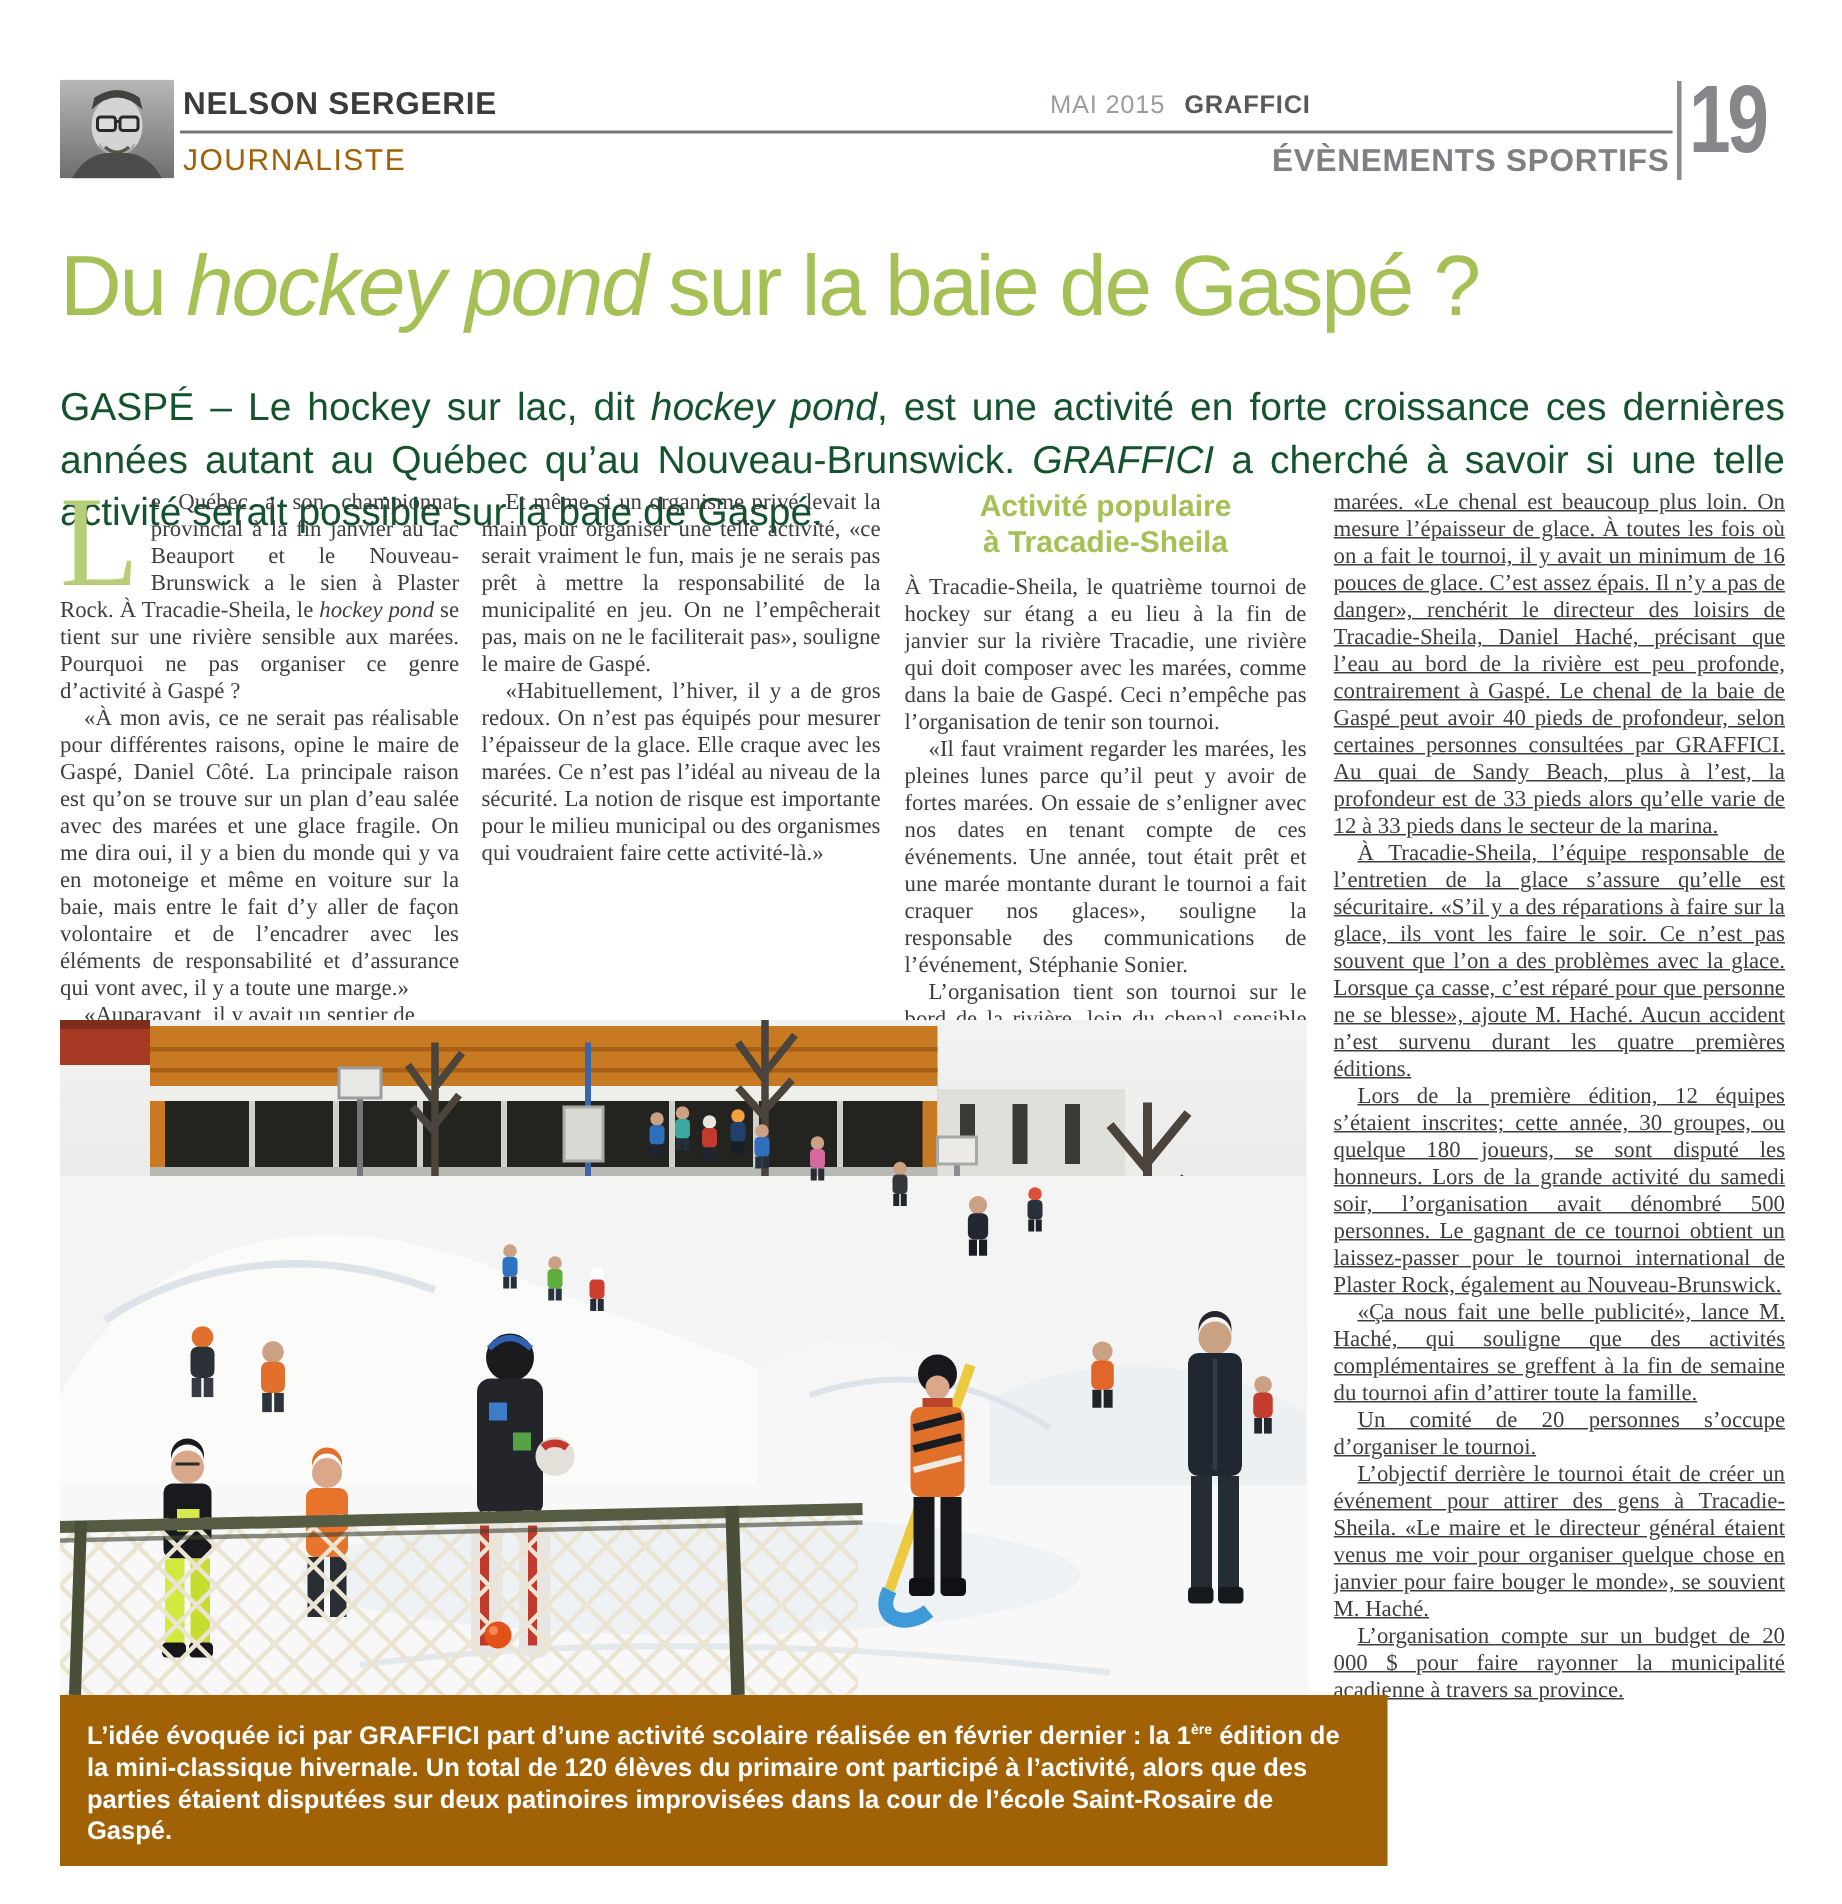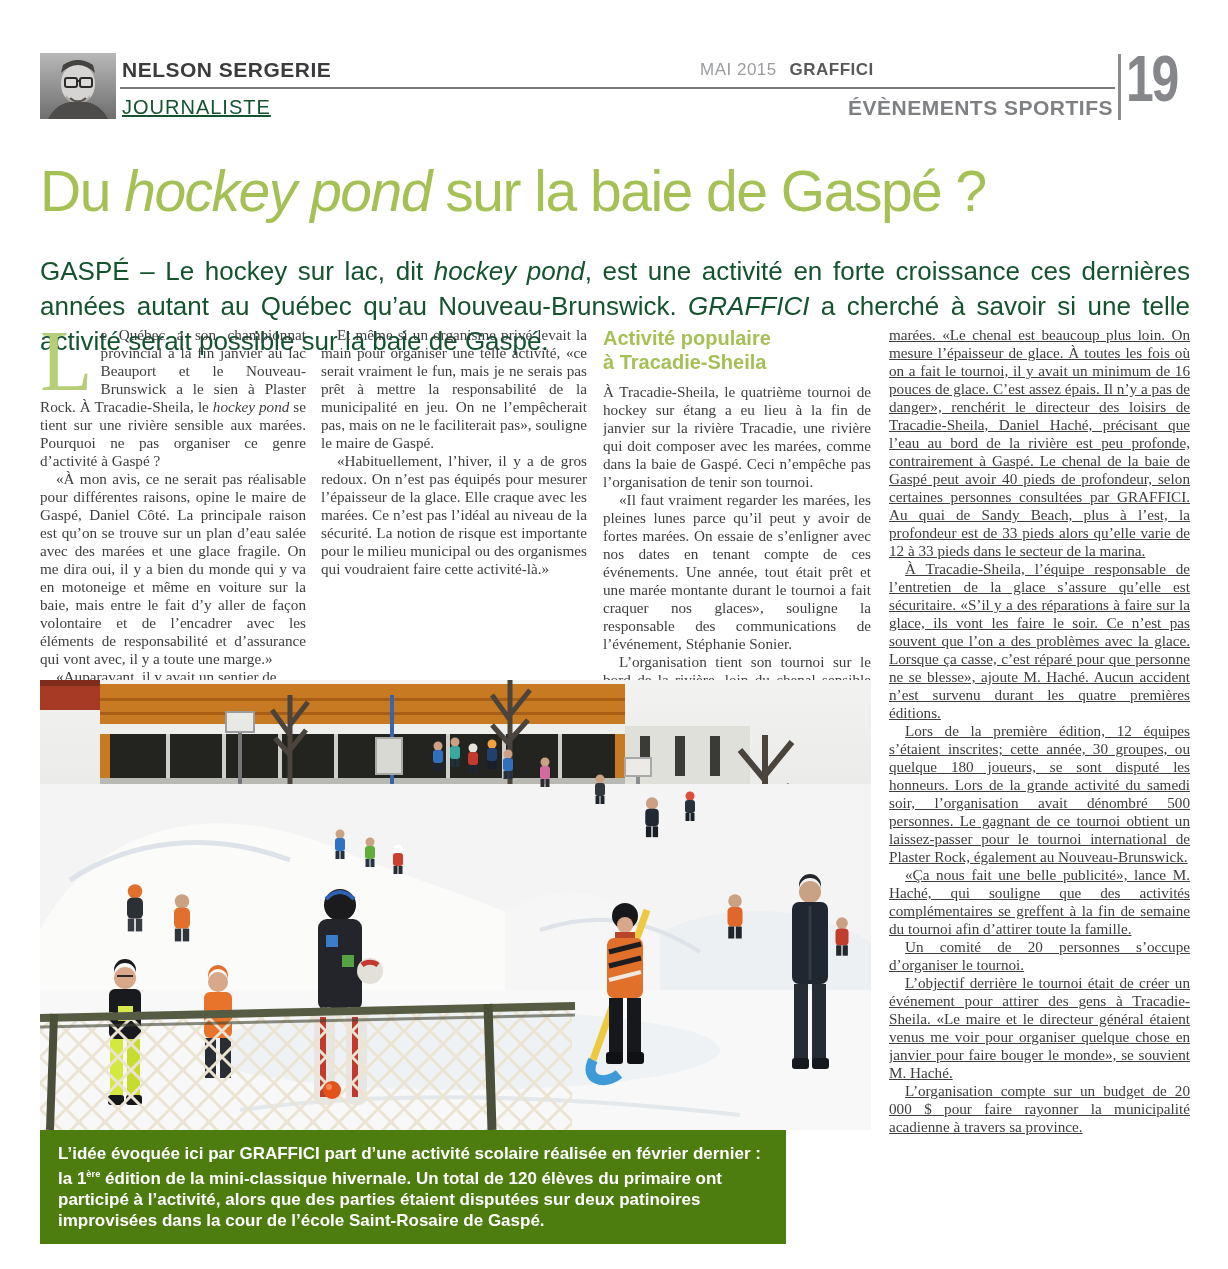--- a/index.html
+++ b/index.html
@@ -3,21 +3,21 @@
 <meta charset="utf-8">
 <style>
   html,body{margin:0;padding:0;background:#ffffff;}
   .page{position:relative;width:1228px;height:1269px;background:#fff;overflow:hidden;
         font-family:"Liberation Sans","DejaVu Sans",sans-serif;color:#3e3e40;padding-left:37px;}
 
   
   .avatar{position:absolute;left:40px;top:53px;width:76px;height:66px;overflow:hidden;}
   .author-name{position:absolute;left:122px;top:58px;font-size:21px;font-weight:bold;
                letter-spacing:.5px;color:#3b3b3d;}
-  .author-role{position:absolute;left:122px;top:96px;font-size:20px;letter-spacing:1px;color:#14532d;text-decoration:underline;}
+  .author-role{position:absolute;left:122px;top:96px;font-size:20px;letter-spacing:1px;color:#a16207;}
   .header-rule{position:absolute;left:120px;top:87px;width:995px;height:2px;background:#77787b;}
   .meta-top{position:absolute;left:700px;top:60px;width:413px;text-align:left;font-size:17px;}
   .meta-date{color:#9b9da0;letter-spacing:.5px;}
   .meta-brand{color:#58595b;font-weight:bold;letter-spacing:.5px;margin-left:8px;}
   .section-title{position:absolute;left:700px;top:96px;width:413px;text-align:right;
                  font-size:21px;font-weight:bold;letter-spacing:.5px;color:#7e8083;}
   .page-bar{position:absolute;left:1118px;top:54px;width:3px;height:66px;background:#8a8c8f;}
   .page-number{position:absolute;left:1126px;top:46px;font-size:64px;line-height:66px;font-weight:bold;
                color:#85878a;letter-spacing:-3px;transform:scaleX(.78);transform-origin:left top;}
 
@@ -31,32 +31,32 @@
   .bodycol{position:absolute;top:326px;font-family:"Liberation Serif","DejaVu Serif",serif;
            font-size:15.2px;line-height:18px;color:#3e3e40;text-align:justify;}
   .col1{left:40px;width:266px;height:356px;overflow:hidden;}
   .col2{left:321px;width:266px;height:356px;overflow:hidden;}
   .col3{left:603px;width:268px;height:356px;overflow:hidden;}
   .col4{left:889px;width:301px;height:908px;overflow:hidden;text-decoration:underline;}
   .bodycol p{margin:0;text-indent:16px;}
   .bodycol p.noindent{text-indent:0;}
   .section-head{font-family:"Liberation Sans","DejaVu Sans",sans-serif;font-weight:bold;
                 font-size:20px;line-height:24px;color:#a5c155;margin:0 0 9px 0;
-                white-space:pre-line;text-align:left;}
+                white-space:pre-line;text-align:center;}
   .dropcap{float:left;font-family:"Liberation Serif","DejaVu Serif",serif;font-size:86px;
            line-height:64px;color:#b6ce78;margin:3px 8px 0 0;}
   sup{font-size:.55em;}
 
   
   .photo{position:absolute;left:40px;top:680px;width:831px;height:450px;overflow:hidden;background:#eceeed;}
   .photo svg{display:block;}
 
   
-  .caption{position:absolute;left:40px;top:1130px;width:746px;box-sizing:border-box;min-height:87px;
-           background:#4d7c0f;color:#ffffff;font-weight:bold;font-size:17px;line-height:21px;
+  .caption{position:absolute;left:40px;top:1130px;width:885px;box-sizing:border-box;min-height:87px;
+           background:#a16207;color:#ffffff;font-weight:bold;font-size:17px;line-height:21px;
            padding:13px 18px;}
 </style>
 </head>
 <body>
 
 <div class="page">
 
   <div class="avatar">
     <svg width="76" height="66" viewBox="0 0 76 66">
       <defs>

